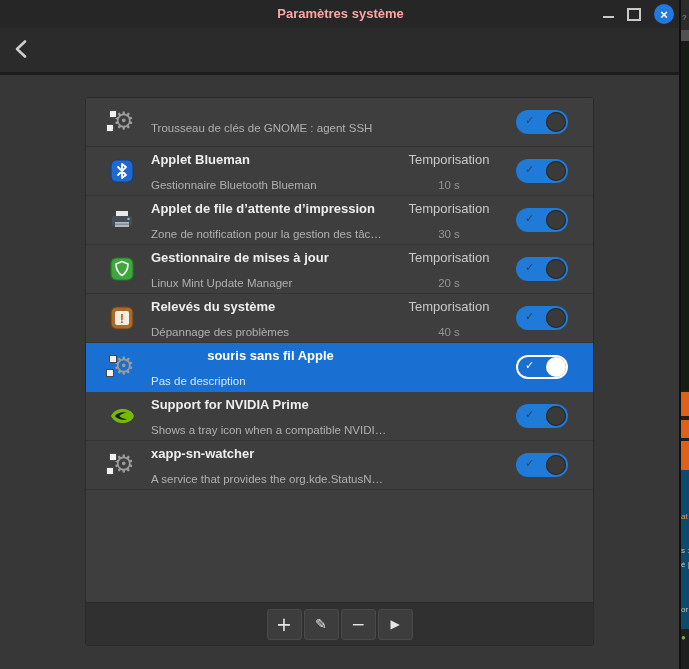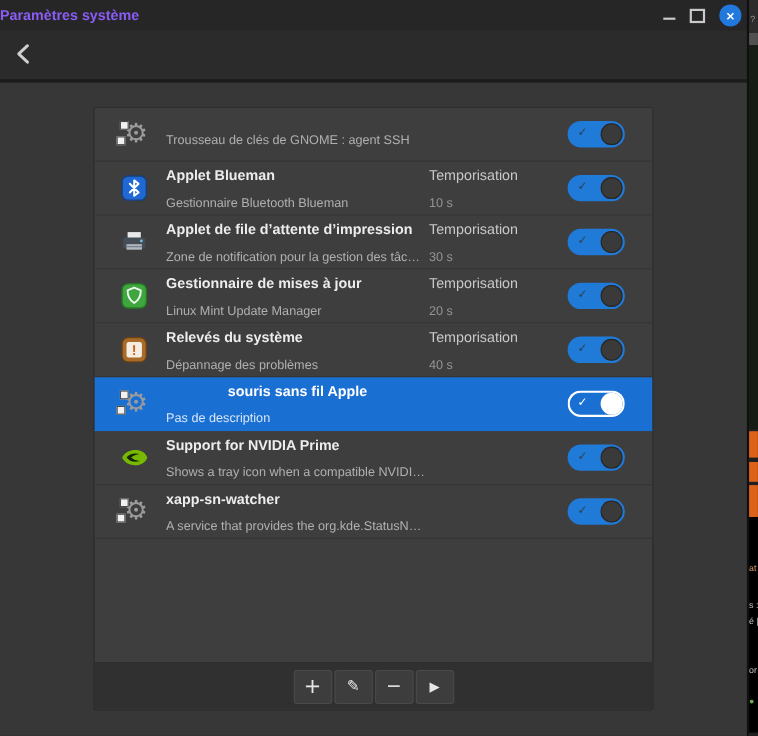--- a/index.html
+++ b/index.html
@@ -2,21 +2,21 @@
 <html><head>
 <meta charset="utf-8">
 <style>
   html,body{margin:0;padding:0;background:#141414;}
   .screen{position:relative;width:689px;height:669px;overflow:hidden;
           font-family:"Liberation Sans",sans-serif;background:#373737;}
 
   
   .titlebar{position:absolute;left:0;top:0;width:681px;height:28px;background:#262626;}
   .titlebar .title{position:absolute;left:0;right:0;top:0;height:28px;line-height:28px;
-                   color:#8b5cf6;font-size:13px;font-weight:700;}
+                   text-align:center;color:#fca5a5;font-size:13px;font-weight:700;}
   .controls{position:absolute;right:7px;top:0;height:28px;display:flex;align-items:center;gap:13px;}
   .btn-min{width:11px;height:11px;position:relative;cursor:default;}
   .btn-min::after{content:"";position:absolute;left:0;right:0;bottom:2px;height:2px;background:#c9c9c9;}
   .btn-max{width:10px;height:9px;border:2px solid #c9c9c9;background:transparent;}
   .btn-close{width:20px;height:20px;border-radius:50%;background:#2279dd;color:#fff;
              font-size:13px;font-weight:700;display:flex;align-items:center;justify-content:center;line-height:1;}
 
   
   .header{position:absolute;left:0;top:28px;width:681px;height:44px;background:#2b2b2b;
           border-bottom:3px solid #1c1c1c;}
@@ -29,21 +29,21 @@
   .filler{flex:1;}
 
   
   .row{height:49px;box-sizing:border-box;display:flex;align-items:center;
        border-bottom:1px solid #343434;background:#3e3e3e;}
   .row .icon{flex:0 0 32px;width:32px;height:32px;margin-left:20px;position:relative;
              display:flex;align-items:center;justify-content:center;}
   .texts{flex:1;min-width:0;margin-left:13px;}
   .r-title{font-size:13px;font-weight:700;color:#ededed;white-space:nowrap;overflow:hidden;}
   .r-desc{font-size:11.5px;color:#b0b0b0;margin-top:12px;white-space:nowrap;overflow:hidden;}
-  .delay{flex:0 0 118px;width:118px;}
+  .delay{flex:0 0 118px;width:118px;text-align:center;}
   .d-label{font-size:13px;color:#c9c9c9;}
   .d-value{font-size:11.5px;color:#949494;margin-top:12px;}
 
   
   .toggle{flex:0 0 52px;width:52px;height:24px;border-radius:12px;background:#1f7ad8;
           position:relative;margin:0 25px 0 8px;}
   .toggle .check{position:absolute;left:9px;top:5px;font-size:11px;font-weight:700;color:#31404d;
                  font-family:"DejaVu Sans",sans-serif;line-height:1;}
   .toggle .knob{position:absolute;top:2px;right:2px;width:20px;height:20px;border-radius:50%;
                 background:#3a3a3a;box-shadow:inset 0 0 0 1px #282828;}
@@ -77,21 +77,21 @@
   
   .win-edge{position:absolute;left:679px;top:0;width:2px;height:669px;background:#101010;}
   .strip{position:absolute;left:681px;top:0;width:8px;height:669px;background:#1f1f1f;overflow:hidden;}
   .strip>div{position:absolute;left:0;width:8px;}
   .s-top{top:0;height:30px;background:#2c2c2c;}
   .s-band{top:30px;height:11px;background:#515151;}
   .s-dark{top:41px;height:349px;background:#161d14;}
   .o1{top:392px;height:24px;background:#dd6118;}
   .o2{top:420px;height:18px;background:#dd6118;}
   .o3{top:441px;height:29px;background:#dd6118;}
-  .s-bottom{top:470px;height:196px;background:#000000;}
+  .s-bottom{top:470px;height:159px;background:#0c4a6e;}
   .frag{position:absolute;left:0;width:10px;font-size:8px;color:#c2c2c2;white-space:nowrap;}
   .frag-0{top:42px;color:#d79c6a;}
   .frag-1{top:76px;}
   .frag-2{top:90px;}
   .frag-3{top:135px;}
   .frag-q{position:absolute;left:1px;top:13px;font-size:8px;color:#9a9a9a;}
   .frag-green{position:absolute;left:0;top:163px;font-size:8px;color:#6fae4e;}
 </style>
 </head>
 <body>

